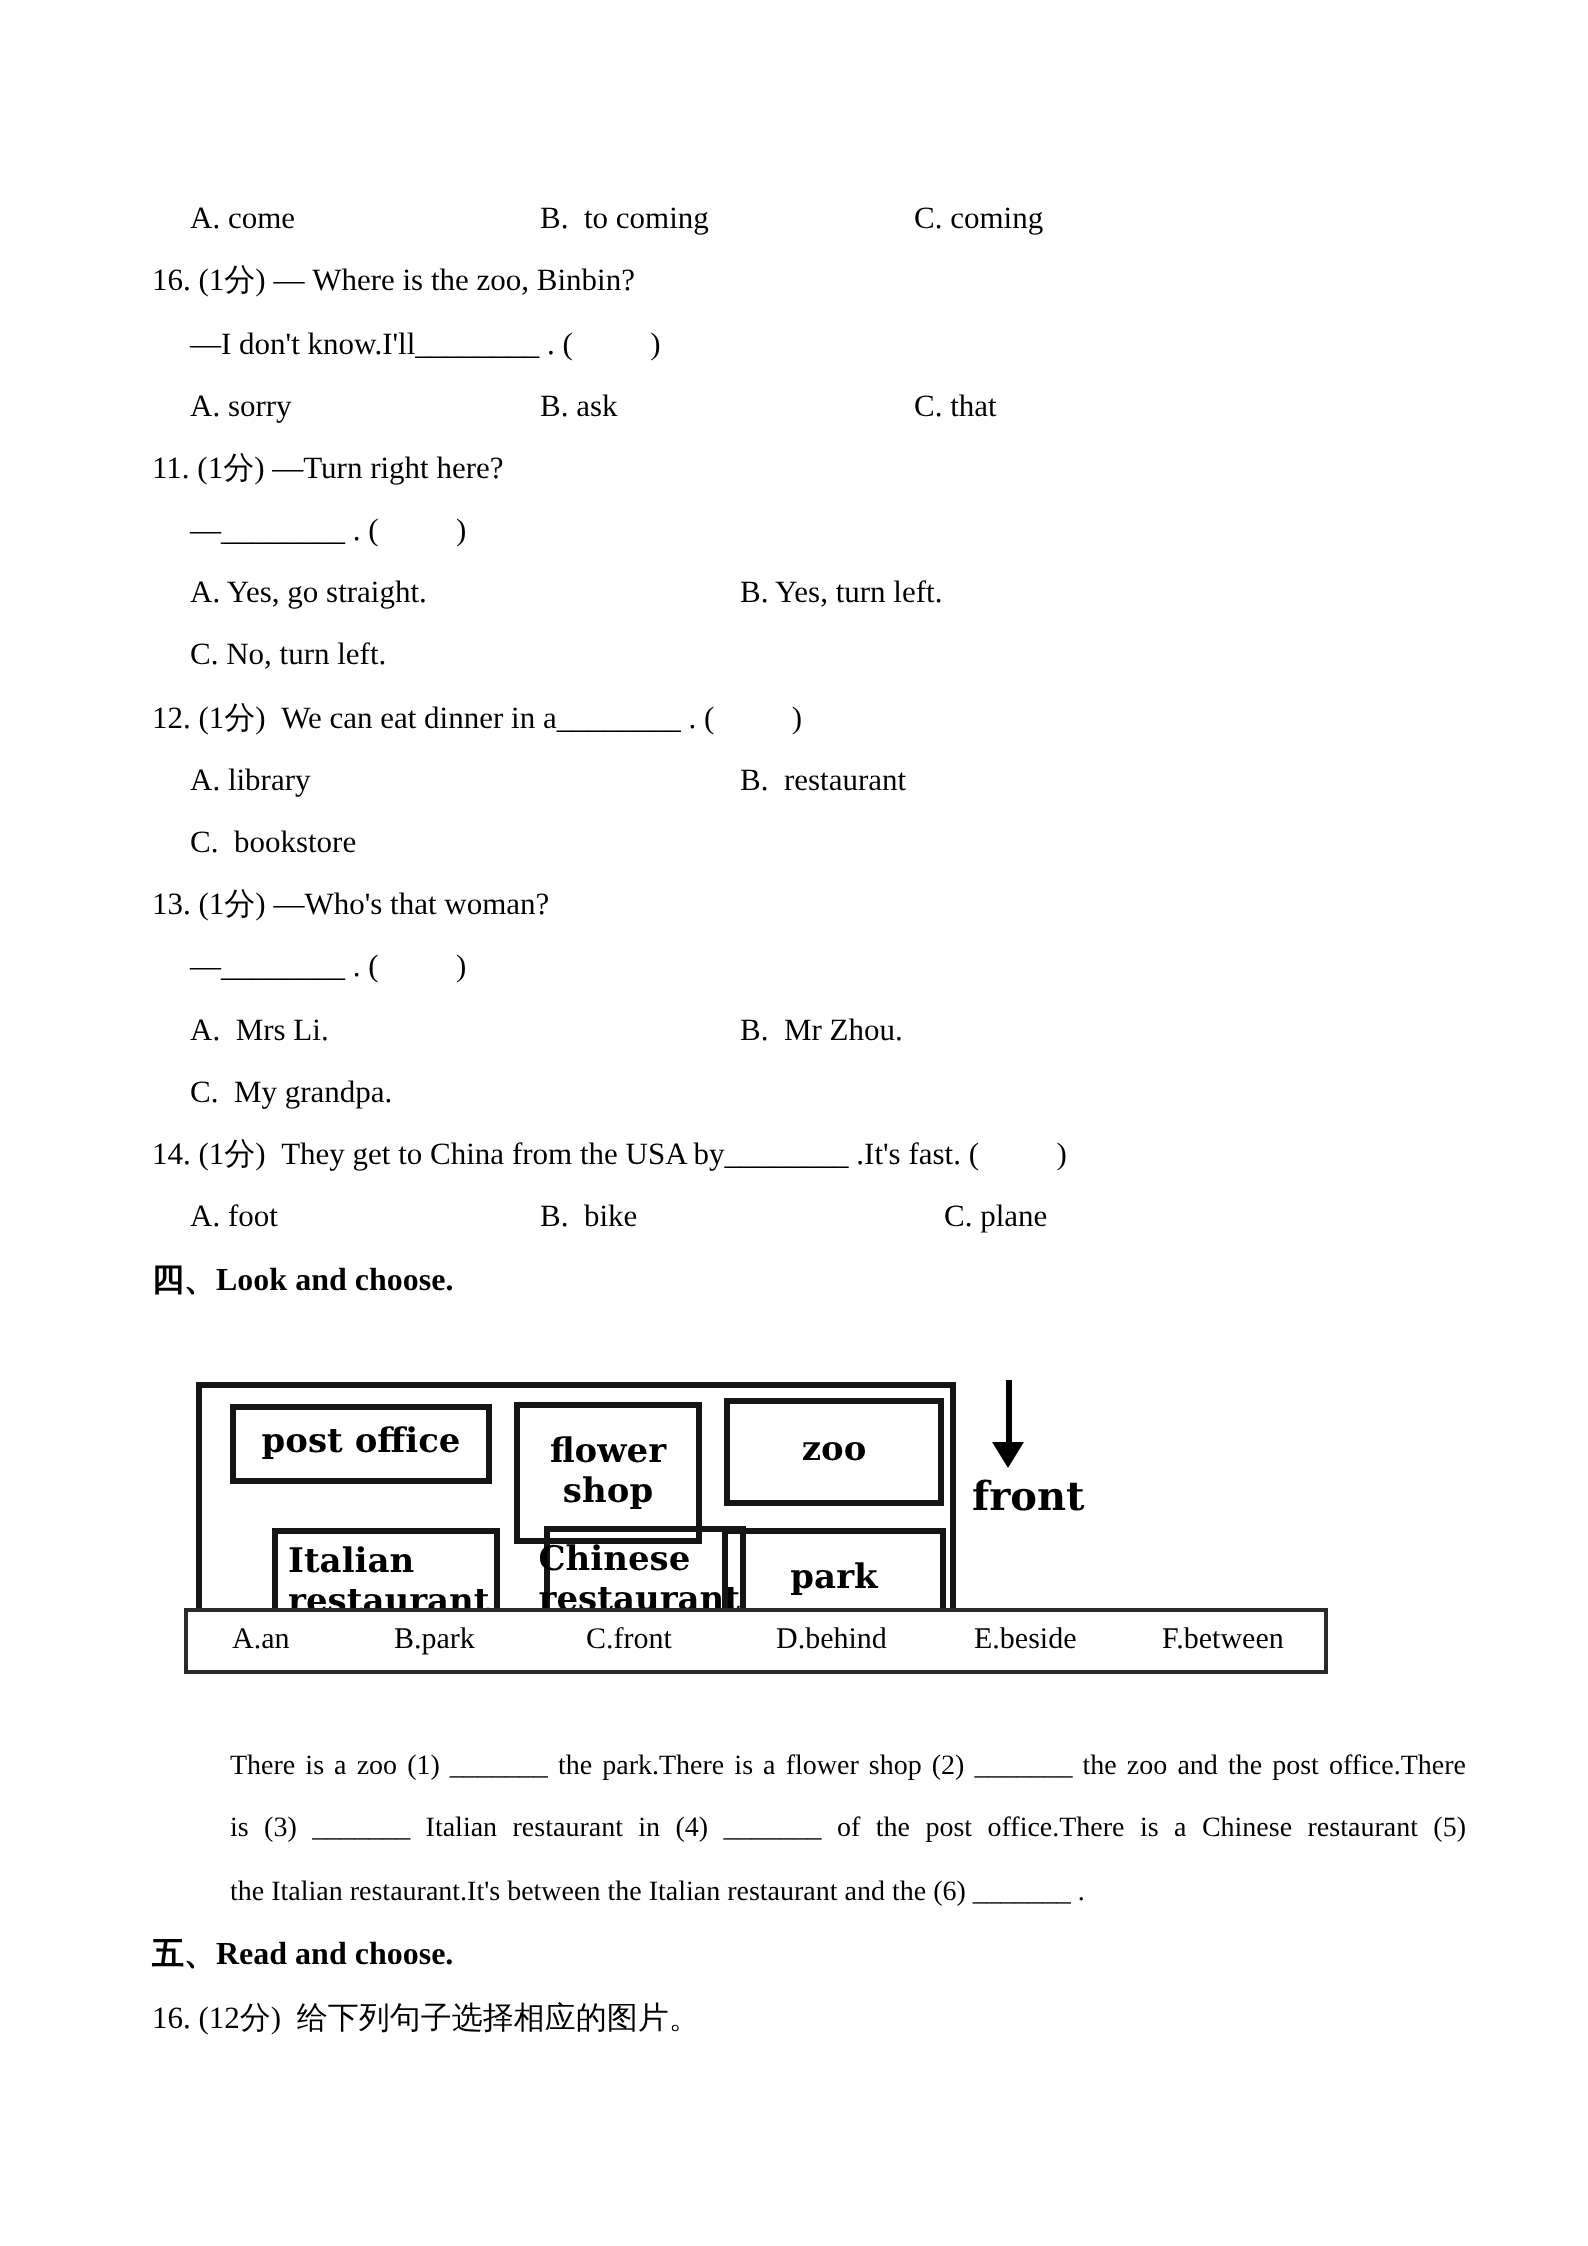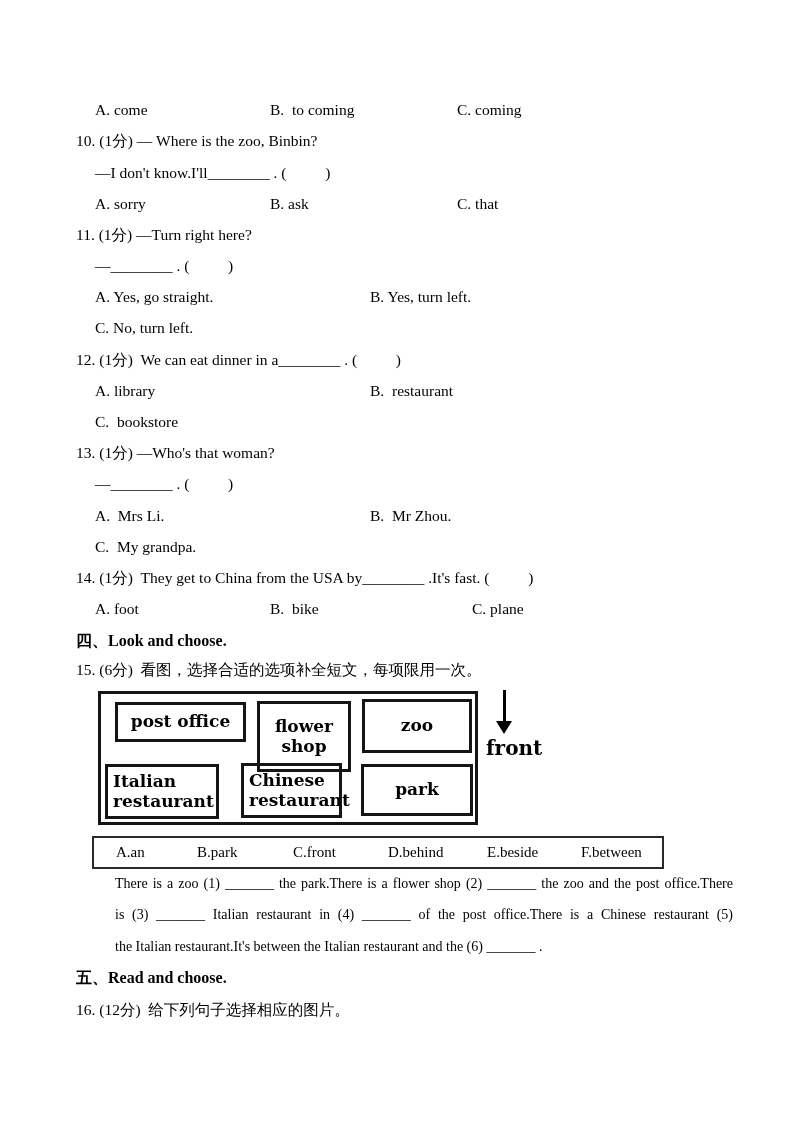--- a/index.html
+++ b/index.html
@@ -53,23 +53,24 @@
     display: flex;
     align-items: center;
     justify-content: center;
     text-align: center;
     font-weight: bold;
     font-size: 17px;
     line-height: 1.12;
     font-family: "DejaVu Serif", "Liberation Serif", serif;
   }
   .cell-left {
-    justify-content: flex-start;
+    justify-content: flex-end;
     text-align: left;
     padding-left: 5px;
+    margin-left: 31px;
   }
   .arrow-line {
     position: absolute;
     left: 503px;
     top: 690px;
     width: 3px;
     height: 32px;
     background: #000000;
   }
   .arrow-tip {
@@ -88,21 +89,21 @@
     top: 736px;
     font-size: 20px;
     font-weight: bold;
     font-family: "DejaVu Serif", "Liberation Serif", serif;
   }
 
   
   .bank {
     position: absolute;
     left: 92px;
-    top: 836px;
+    top: 804px;
     width: 572px;
     height: 33px;
     border: 2px solid #2a2a2a;
     background: #ffffff;
   }
   .bank .seg {
     height: 29px;
     line-height: 29px;
     font-size: 15px;
   }
@@ -125,21 +126,21 @@
 <body>
 
 <div class="page">
 
   <div class="row" style="top:99px">
     <span class="seg" style="left:95px">A. come</span>
     <span class="seg" style="left:270px">B.  to coming</span>
     <span class="seg" style="left:457px">C. coming</span>
   </div>
 
-  <div class="ln" style="left:76px;top:130px">10. (1分) — Where is the zoo, Binbin?</div>
+  <div class="ln" style="left:76px;top:130px">16. (1分) — Where is the zoo, Binbin?</div>
   <div class="ln" style="left:95px;top:162px">—I don't know.I'll________ . (          )</div>
   <div class="row" style="top:193px">
     <span class="seg" style="left:95px">A. sorry</span>
     <span class="seg" style="left:270px">B. ask</span>
     <span class="seg" style="left:457px">C. that</span>
   </div>
 
   <div class="ln" style="left:76px;top:224px">11. (1分) —Turn right here?</div>
   <div class="ln" style="left:95px;top:255px">—________ . (          )</div>
   <div class="row" style="top:286px">
@@ -164,21 +165,20 @@
   <div class="ln" style="left:95px;top:536px">C.  My grandpa.</div>
 
   <div class="ln" style="left:76px;top:567px">14. (1分)  They get to China from the USA by________ .It's fast. (          )</div>
   <div class="row" style="top:598px">
     <span class="seg" style="left:95px">A. foot</span>
     <span class="seg" style="left:270px">B.  bike</span>
     <span class="seg" style="left:472px">C. plane</span>
   </div>
 
   <div class="ln bold" style="left:76px;top:630px">四、Look and choose.</div>
-  <div class="ln" style="left:76px;top:659px">15. (6分)  看图，选择合适的选项补全短文，每项限用一次。</div>
 
   <div class="map">
     <div class="cell" style="left:14px;top:8px;width:131px;height:40px">
       <span>post office</span>
     </div>
     <div class="cell" style="left:156px;top:7px;width:94px;height:71px">
       <span>flower shop</span>
     </div>
     <div class="cell" style="left:261px;top:5px;width:110px;height:54px">
       <span>zoo</span>

